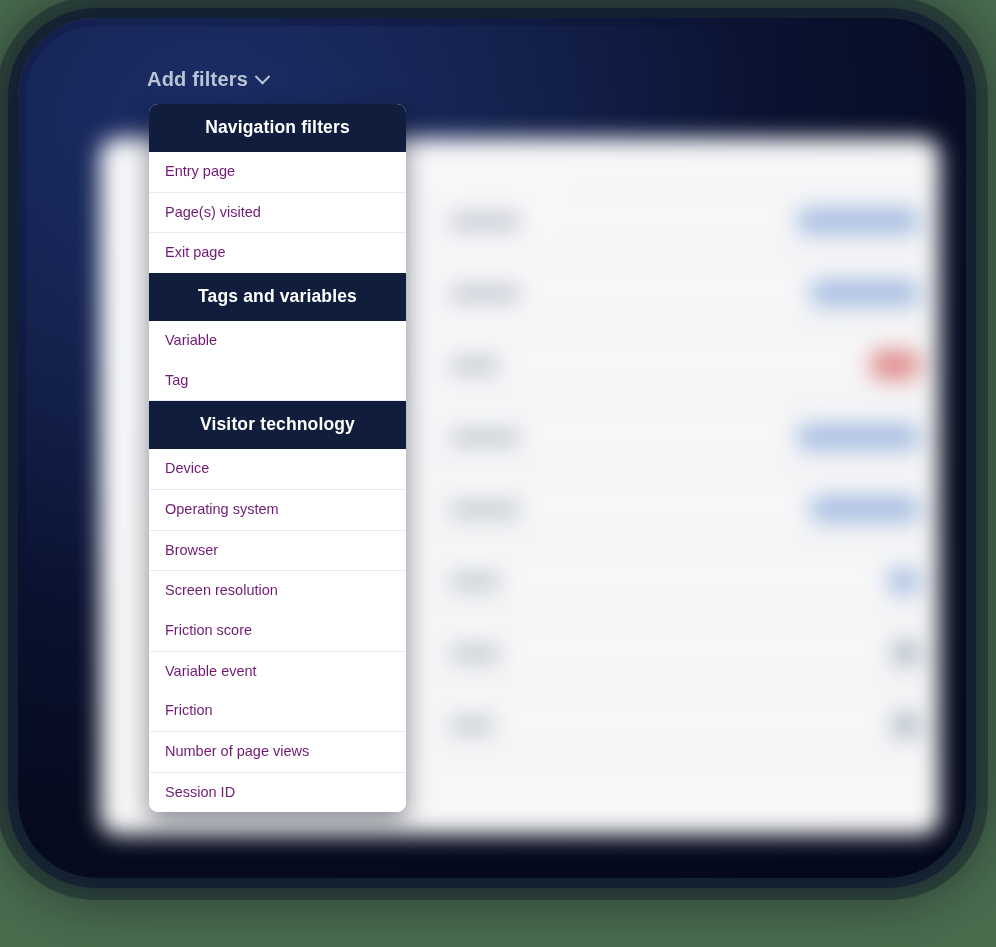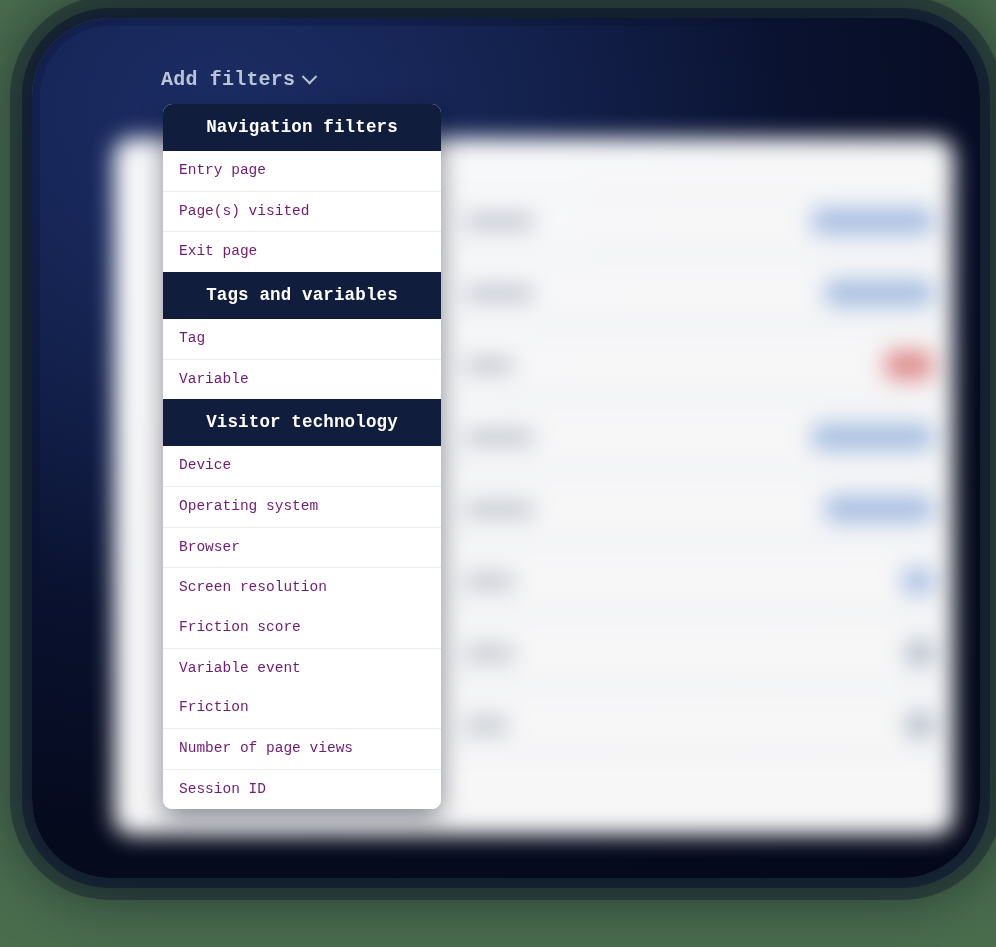--- a/index.html
+++ b/index.html
@@ -12,35 +12,34 @@
 
   body {
     background: #4a6d4e;
     font-family: "Liberation Sans", sans-serif;
     position: relative;
   }
 
   
   #stage {
     position: absolute;
-    left: 32px;
+    left: 18px;
     top: 18px;
     width: 948px;
     height: 860px;
     border-radius: 78px;
     background:
       radial-gradient(120% 110% at 18% 10%, #17255a 0%, #101c44 26%, #0a1230 52%, #050a1d 78%, #03061400 100%),
       linear-gradient(160deg, #0d1738 0%, #070d24 55%, #04081a 100%);
     box-shadow:
       0 0 0 10px rgba(10,18,48,0.55),
       0 0 0 22px rgba(8,14,38,0.35),
       0 0 60px 18px rgba(5,10,28,0.55);
     overflow: visible;
     filter: blur(0.2px);
-    font-family: Liberation Mono, monospace;
   }
   #stage::before {
     
     content: "";
     position: absolute;
     inset: 8px;
     border-radius: 70px;
     background: radial-gradient(100% 100% at 22% 14%, rgba(32,52,110,0.55) 0%, rgba(14,24,60,0.0) 58%);
     pointer-events: none;
   }
@@ -123,21 +122,21 @@
     border-right: 2.2px solid #b9c4d4;
     border-bottom: 2.2px solid #b9c4d4;
     transform: rotate(45deg) translate(-2px,-2px);
   }
 
   
   #filter-menu {
     position: absolute;
     left: 131px;
     top: 86px;
-    width: 278px;
+    width: 257px;
     background: #ffffff;
     border-radius: 9px 9px 9px 9px;
     overflow: hidden;
     z-index: 40;
     box-shadow: 0 10px 26px rgba(3,8,24,0.45);
     font-size: 14.5px;
   }
 
   .group-header {
     background: #111d3d;
@@ -206,22 +205,22 @@
     <span>Add filters</span>
     <span class="chev"></span>
   </div>
 
   <div id="filter-menu">
       <div class="group-header">Navigation filters</div>
       <div class="menu-item">Entry page</div>
       <div class="menu-item">Page(s) visited</div>
       <div class="menu-item last-of-group">Exit page</div>
       <div class="group-header">Tags and variables</div>
+      <div class="menu-item last-of-group">Variable</div>
       <div class="menu-item">Tag</div>
-      <div class="menu-item last-of-group">Variable</div>
       <div class="group-header">Visitor technology</div>
       <div class="menu-item">Device</div>
       <div class="menu-item">Operating system</div>
       <div class="menu-item">Browser</div>
       <div class="menu-item last-of-group">Screen resolution</div>
       <div class="menu-item">Friction score</div>
       <div class="menu-item last-of-group">Variable event</div>
       <div class="menu-item">Friction</div>
       <div class="menu-item">Number of page views</div>
       <div class="menu-item last-of-group">Session ID</div>

